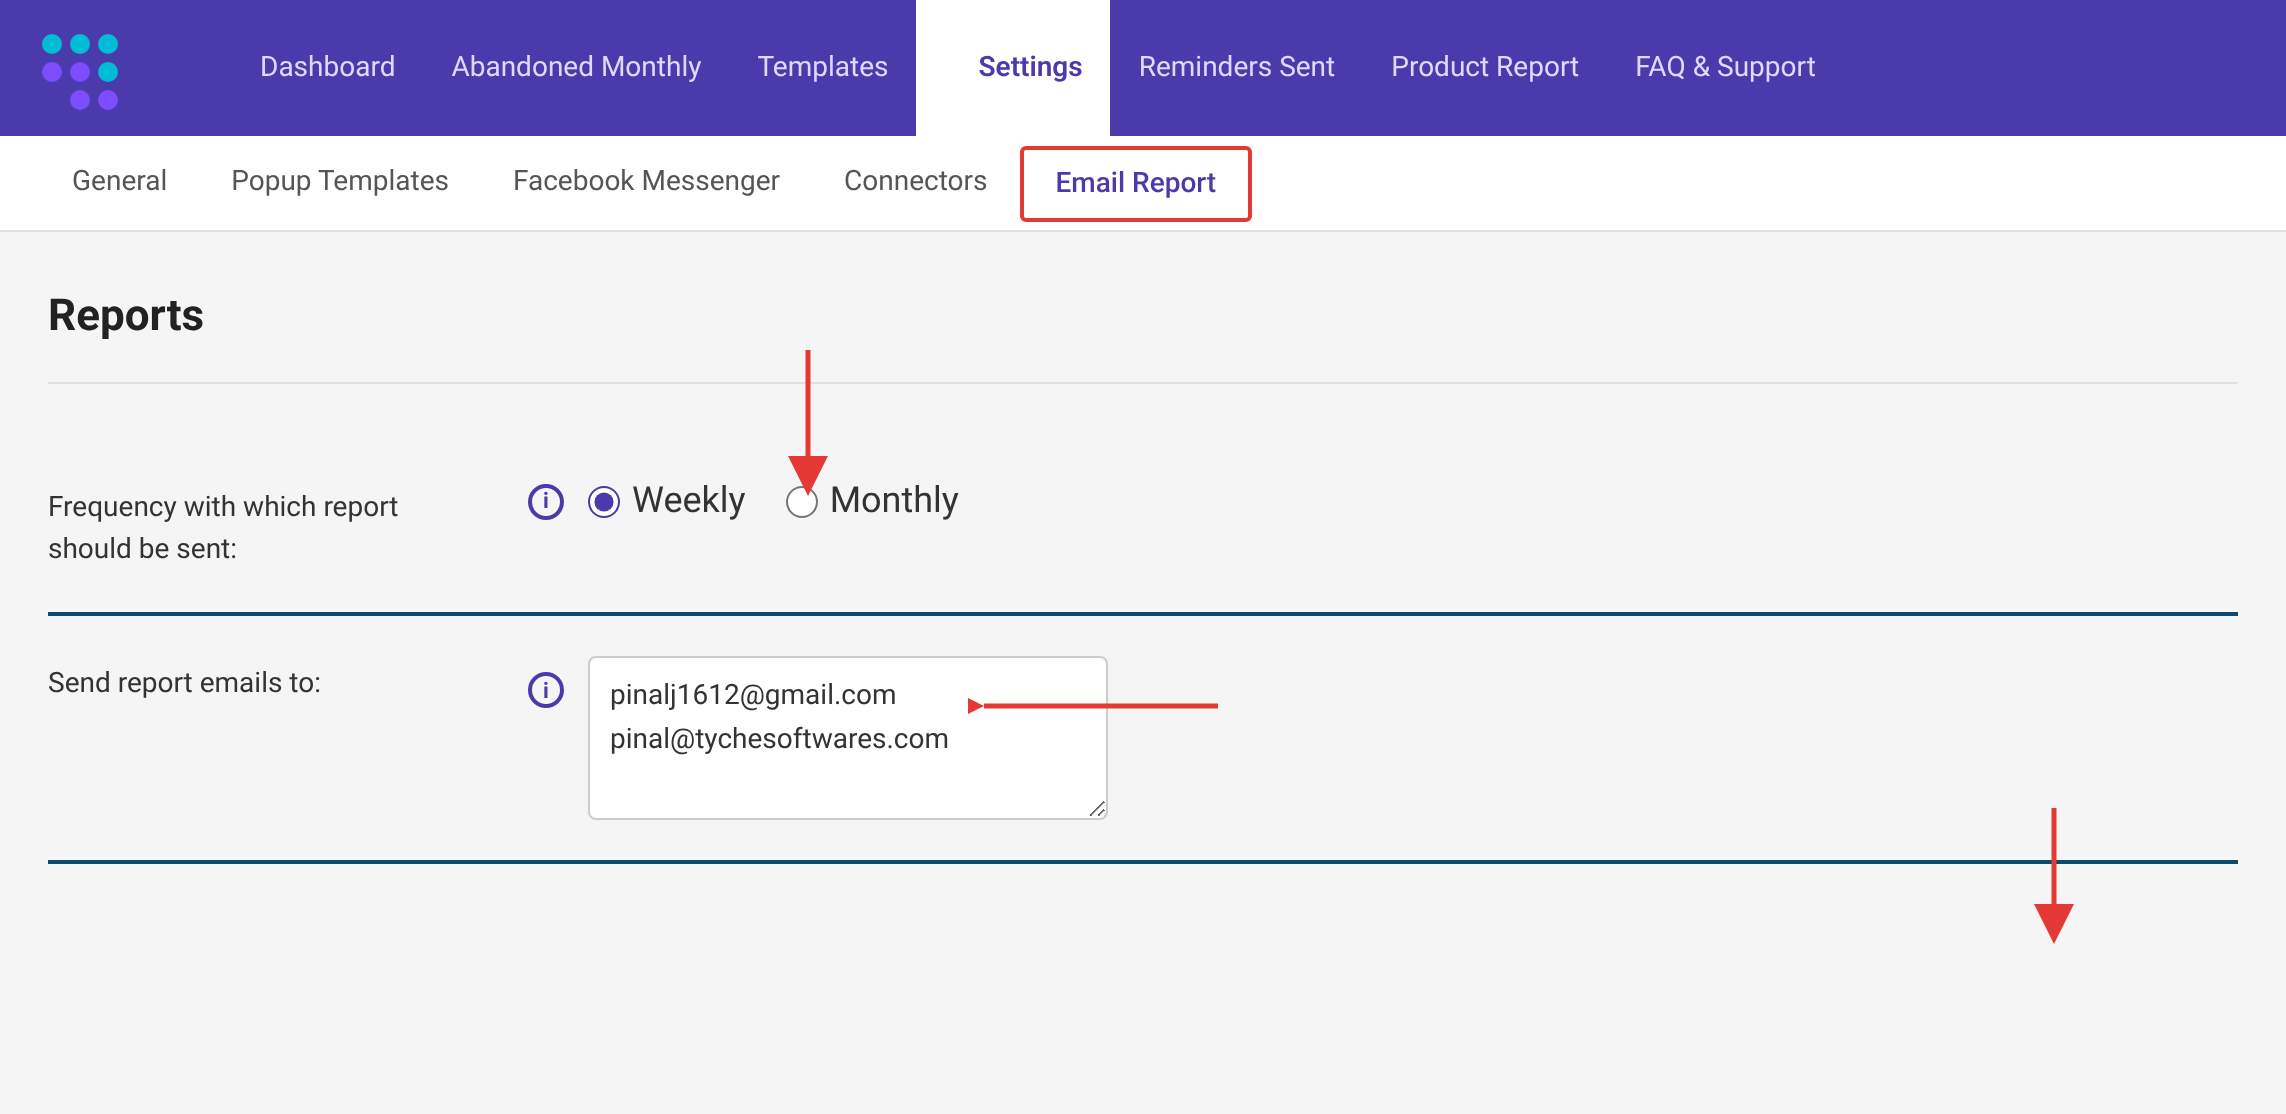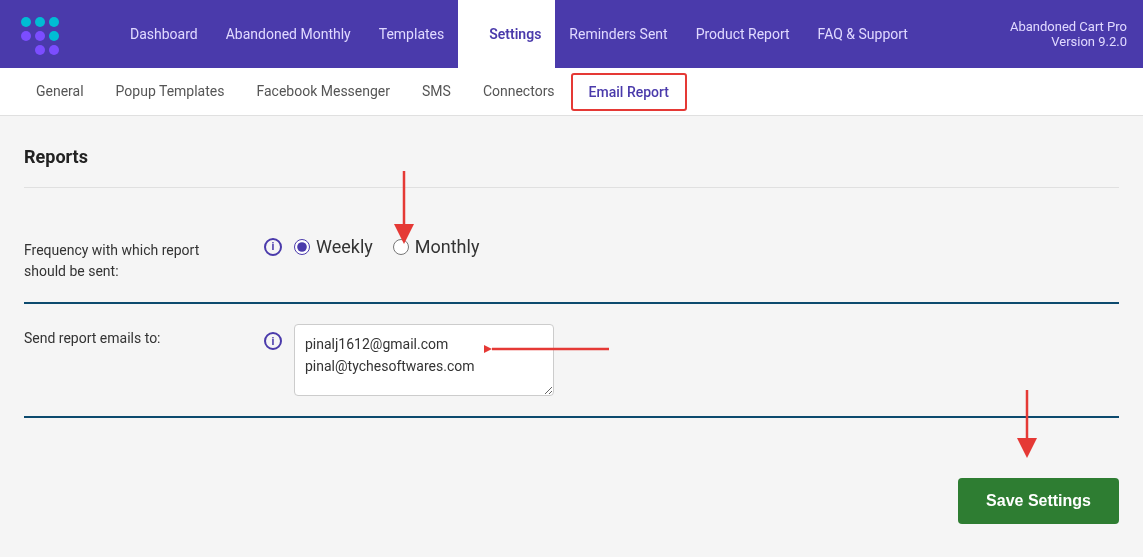--- a/index.html
+++ b/index.html
@@ -90,21 +90,21 @@
       height: 38px;
     }
 
     
     .main-content {
       padding: 30px 24px;
       max-width: 1143px;
     }
 
     .section-title {
-      font-size: 18px;
+      font-size: 22px;
       font-weight: 700;
       color: #222;
       margin-bottom: 20px;
     }
 
     .divider {
       border: none;
       border-top: 1px solid #e0e0e0;
       margin-bottom: 28px;
     }
@@ -168,21 +168,21 @@
       cursor: pointer;
     }
 
     .radio-label {
       font-size: 18px;
       color: #333;
     }
 
     .email-textarea {
       width: 260px;
-      height: 72px;
+      height: 82px;
       border: 1px solid #ccc;
       border-radius: 4px;
       padding: 8px 10px;
       font-size: 14px;
       color: #333;
       resize: vertical;
       font-family: inherit;
       line-height: 1.6;
     }
 
@@ -232,31 +232,26 @@
     </div>
     <div class="top-nav-links">
       <a class="top-nav-link">Dashboard</a>
       <a class="top-nav-link">Abandoned Monthly</a>
       <a class="top-nav-link">Templates</a>
       <a class="top-nav-link active">Settings</a>
       <a class="top-nav-link">Reminders Sent</a>
       <a class="top-nav-link">Product Report</a>
       <a class="top-nav-link">FAQ &amp; Support</a>
     </div>
-    <div class="top-nav-right">
-      <div>Abandoned Cart Pro</div>
-      <div>Version 9.2.0</div>
-    </div>
   </nav>
 
   <nav class="sub-nav">
     <a class="sub-nav-link">General</a>
     <a class="sub-nav-link">Popup Templates</a>
     <a class="sub-nav-link">Facebook Messenger</a>
-    <a class="sub-nav-link">SMS</a>
     <a class="sub-nav-link">Connectors</a>
     <a class="sub-nav-link highlighted active">Email Report</a>
   </nav>
 
   <div class="main-content">
     <div class="section-title">Reports</div>
     <hr class="divider">
 
     <div class="form-row" style="position:relative;">
       <div class="form-label">
@@ -308,16 +303,15 @@
   <div class="save-area" style="position:relative;">
 
     <svg style="position:absolute;right:96px;top:-60px;width:40px;height:70px;pointer-events:none;" viewBox="0 0 40 70">
       <defs>
         <marker id="arrowhead3" markerWidth="8" markerHeight="8" refX="4" refY="4" orient="auto">
           <path d="M0,0 L8,4 L0,8 Z" fill="#e53935"></path>
         </marker>
       </defs>
       <path d="M20,2 L20,60" stroke="#e53935" stroke-width="2.5" fill="none" marker-end="url(#arrowhead3)"></path>
     </svg>
-    <button class="save-btn">Save Settings</button>
   </div>
 
 </div>
 
 </body></html>

